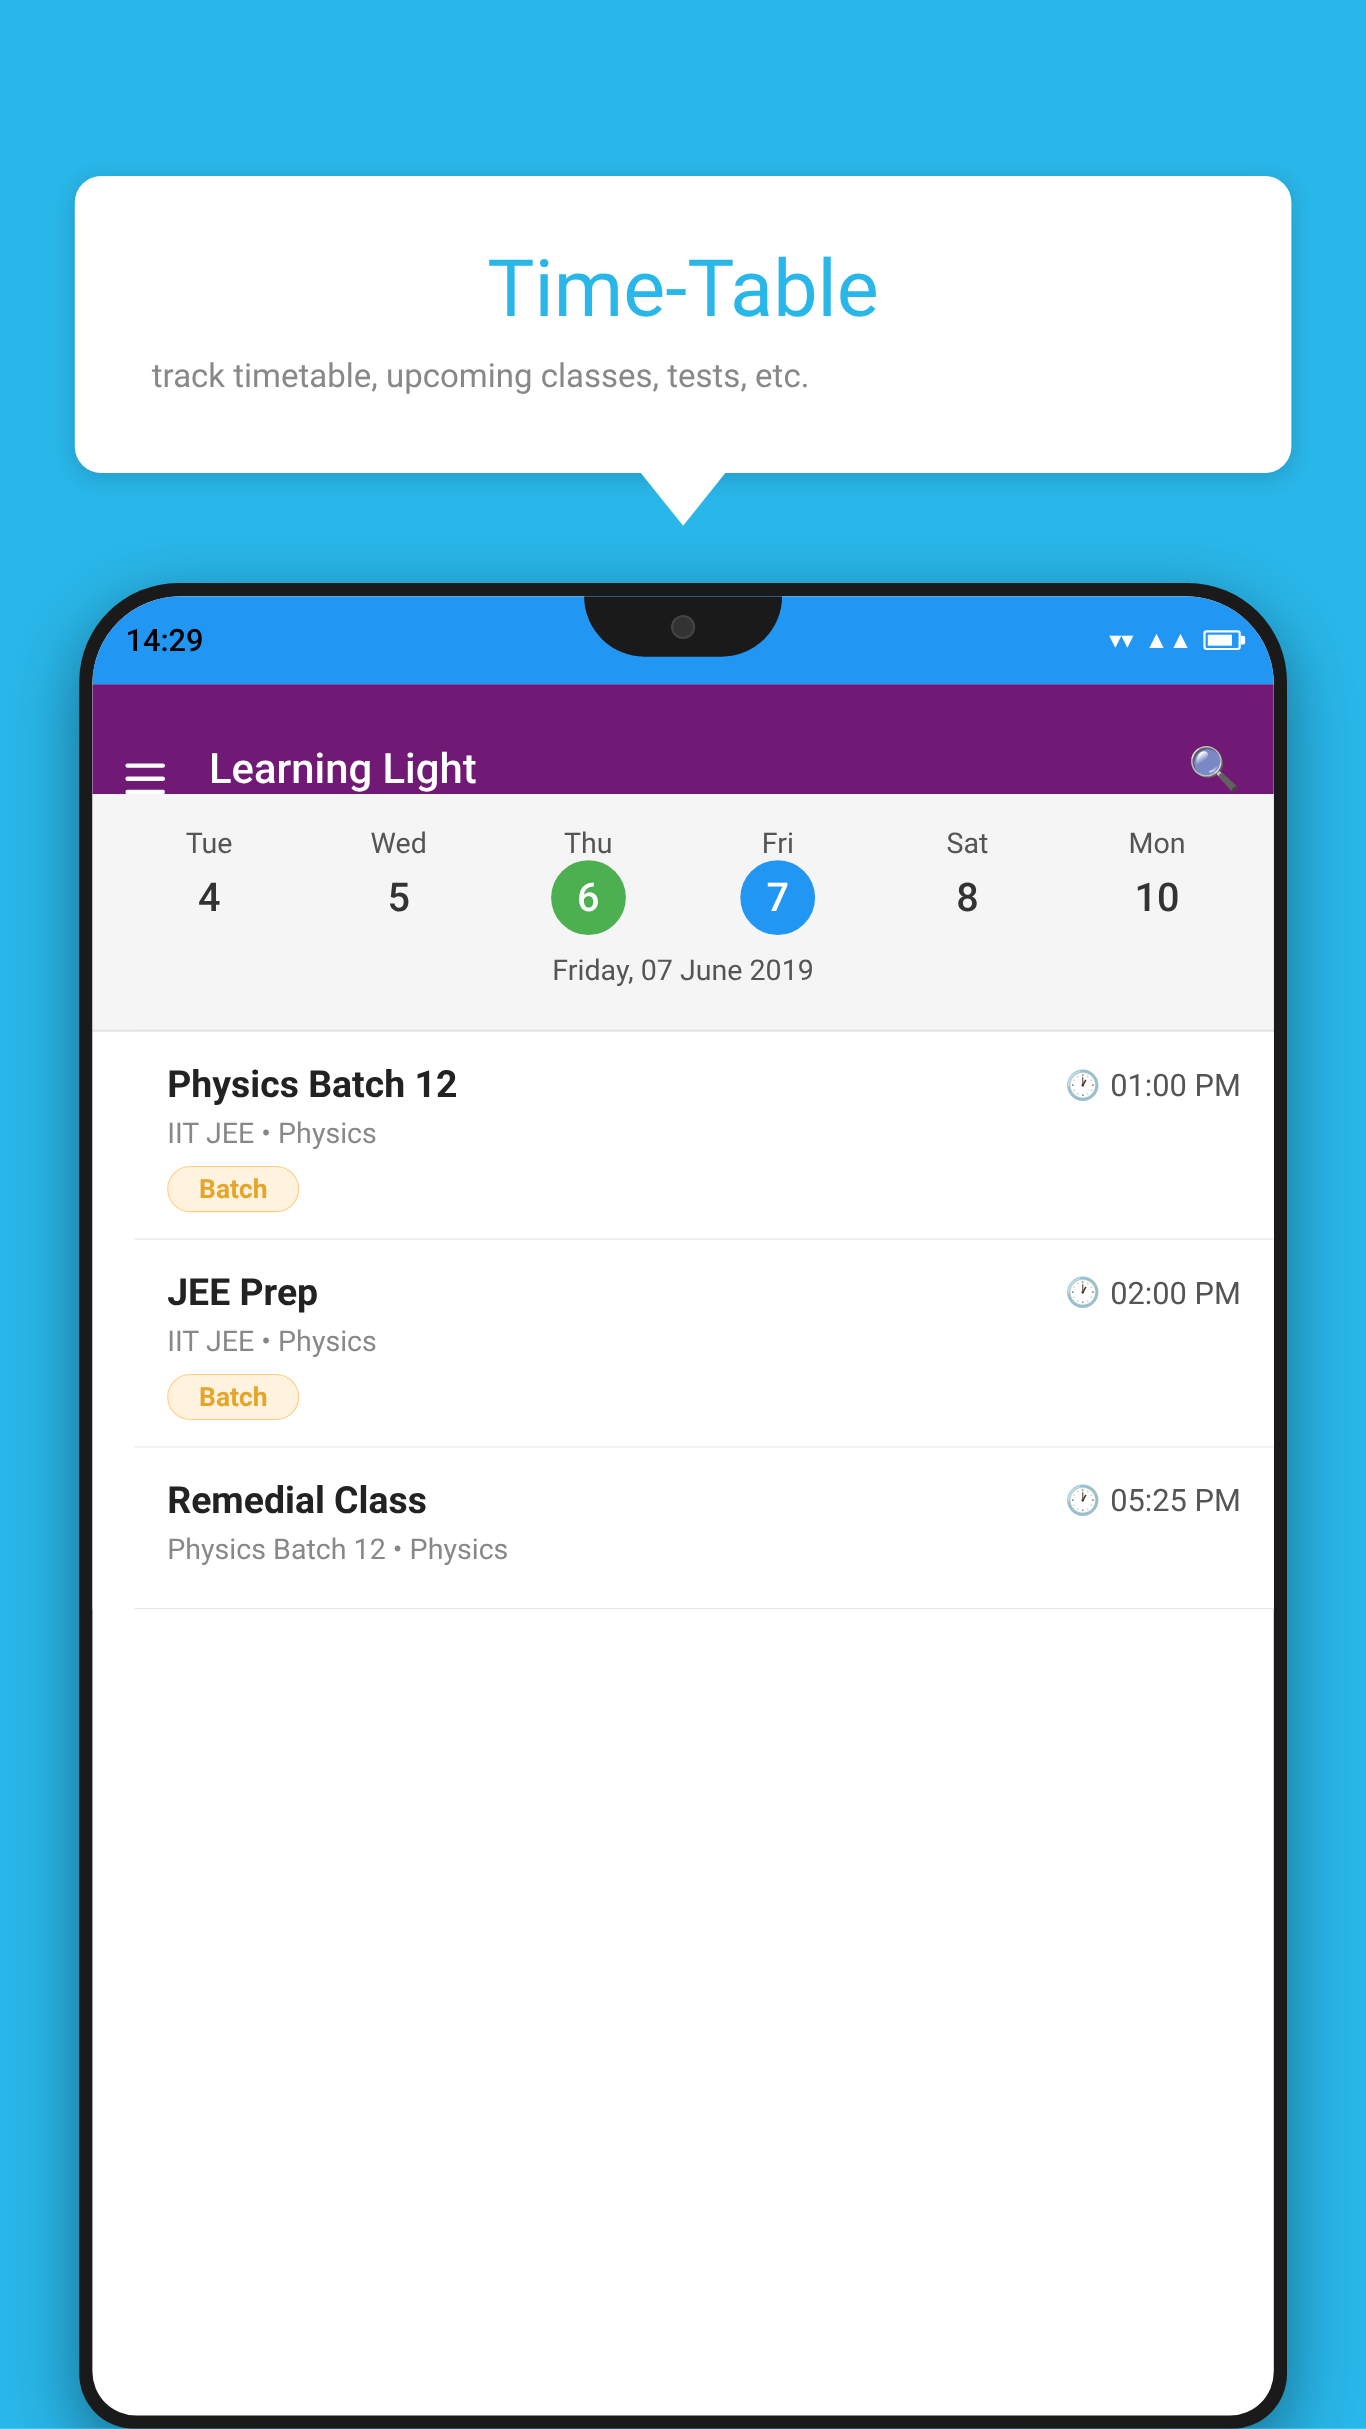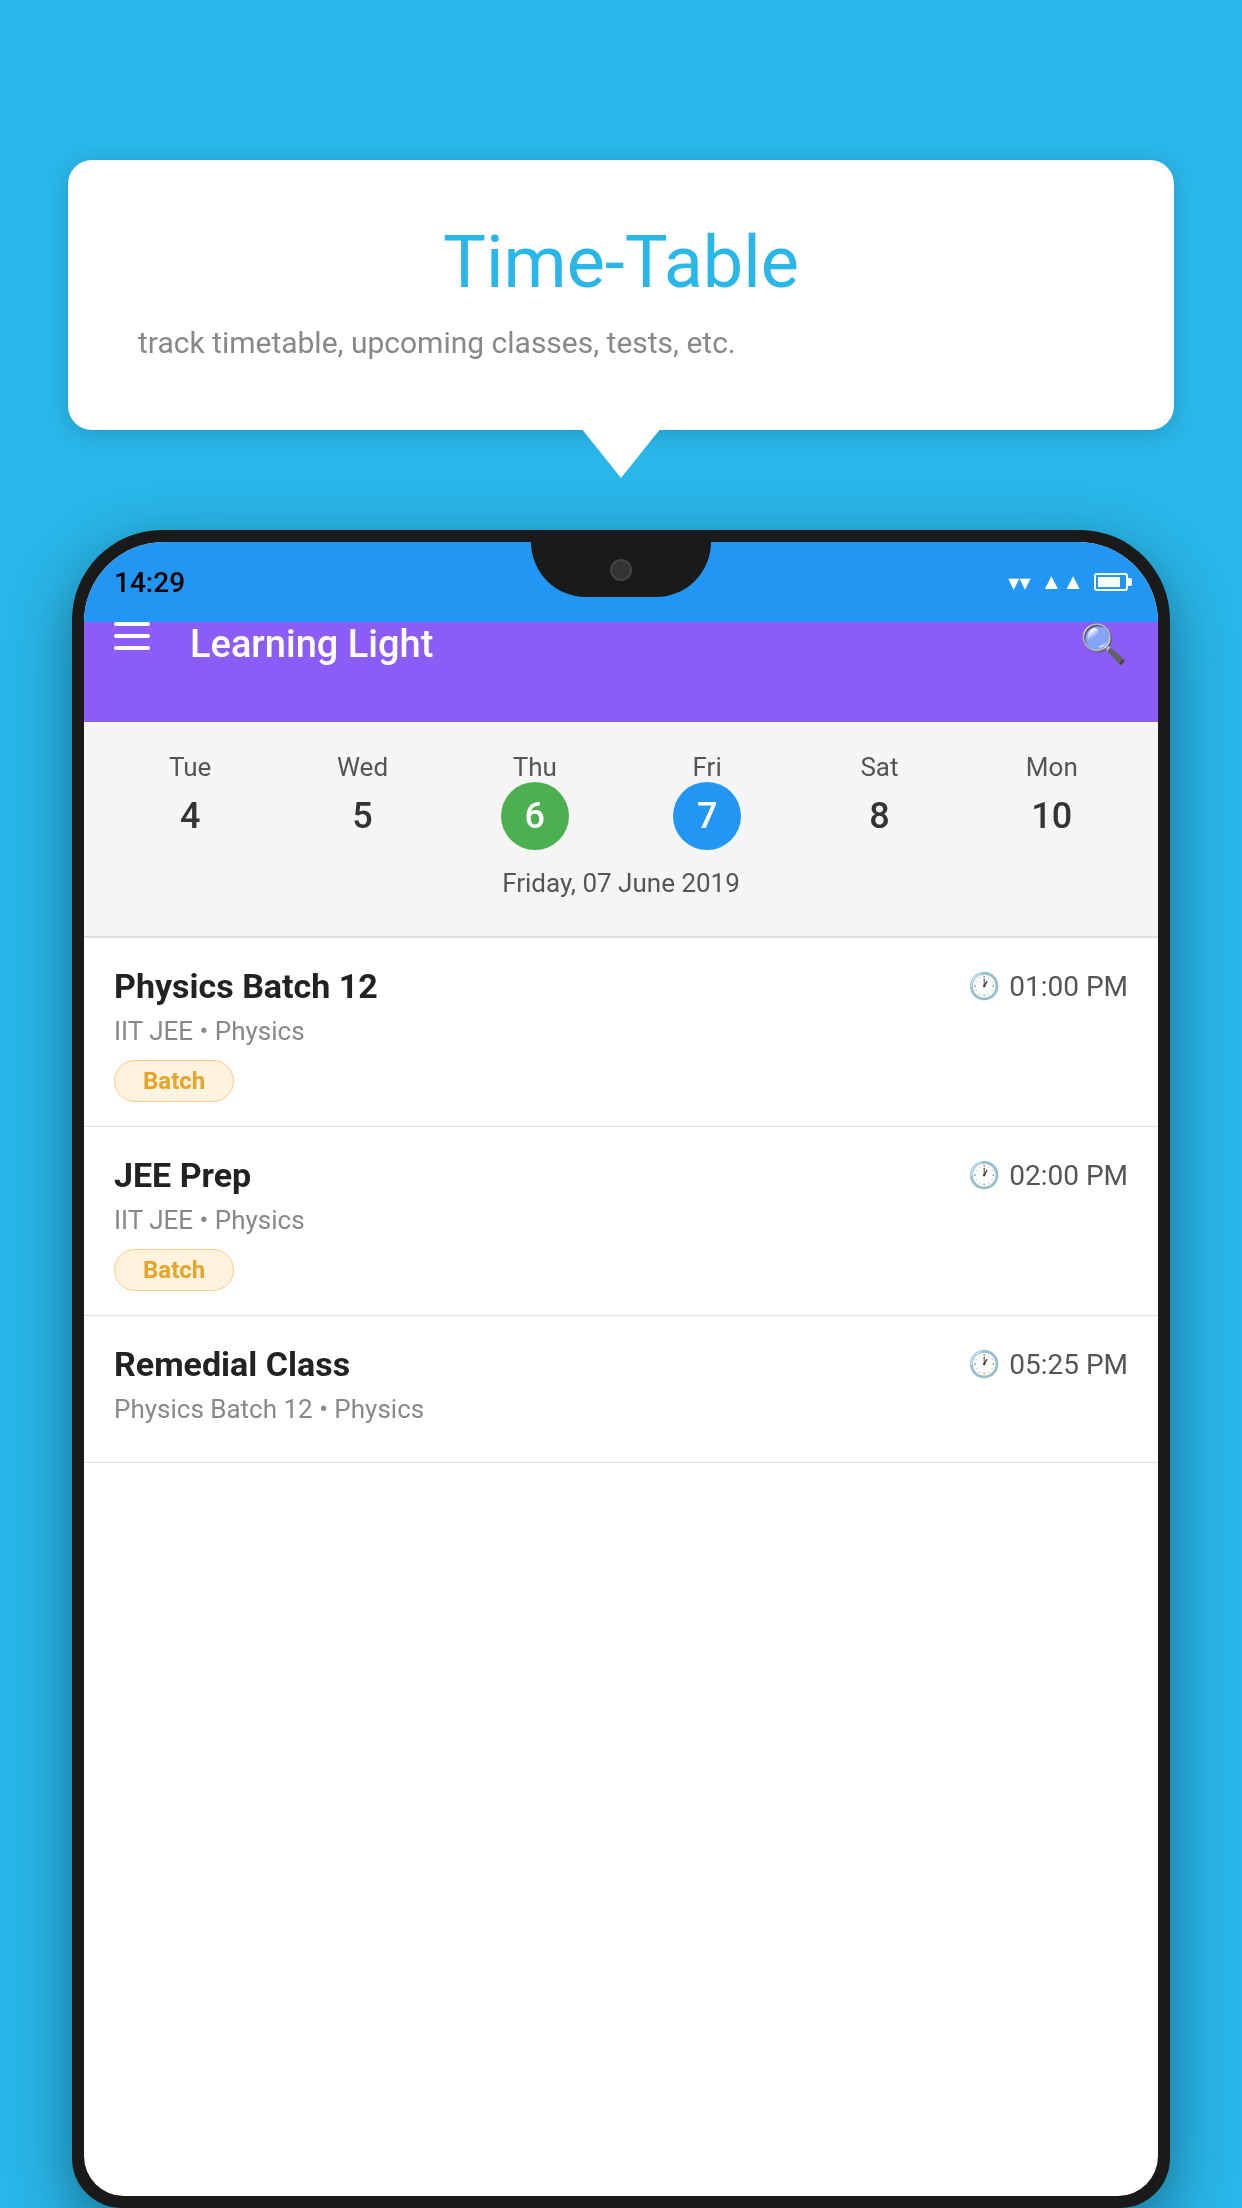--- a/index.html
+++ b/index.html
@@ -148,24 +148,24 @@
       top: 50%;
       transform: translateY(-50%);
       width: 4px;
       height: 8px;
       background: white;
       border-radius: 0 2px 2px 0;
     }
 
     
     .app-bar {
-      background: #8b5cf6;
+      background: #701a75;
       height: 100px;
       display: flex;
-      align-items: flex-start;
+      align-items: flex-end;
       padding: 0 30px;
       gap: 20px;
     }
 
     .hamburger-icon {
       display: flex;
       flex-direction: column;
       gap: 8px;
       cursor: pointer;
     }
@@ -242,20 +242,21 @@
       text-align: center;
       font-size: 26px;
       color: #555;
       padding: 8px 0 18px;
     }
 
     
     .schedule-list {
       background: white;
       overflow: hidden;
+      padding-left: 38px;
     }
 
     .schedule-item {
       padding: 28px 30px 24px;
       border-bottom: 1px solid #e0e0e0;
       background: white;
     }
 
     .schedule-item-header {
       display: flex;

